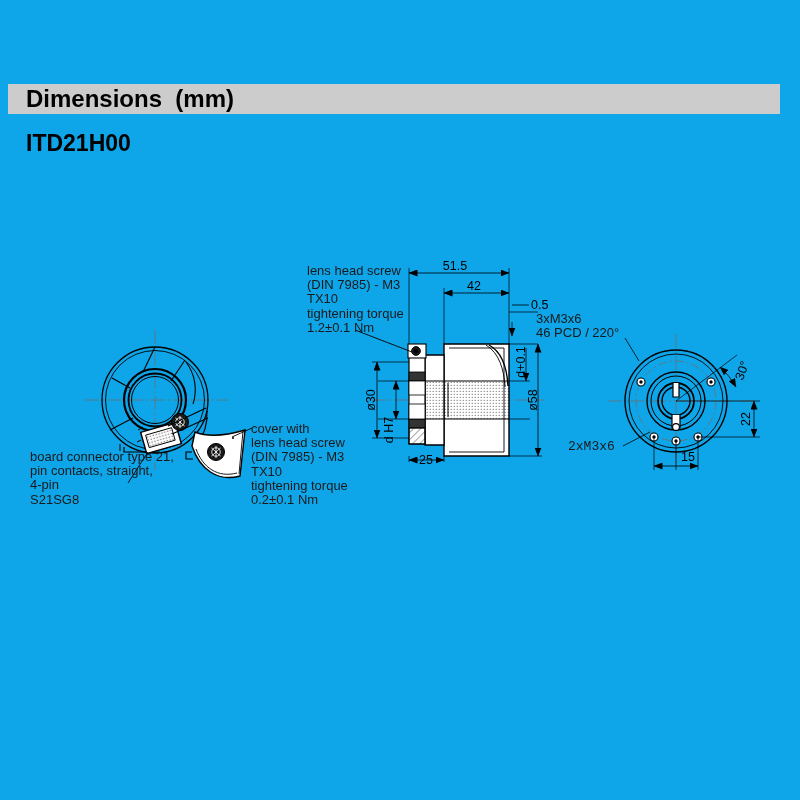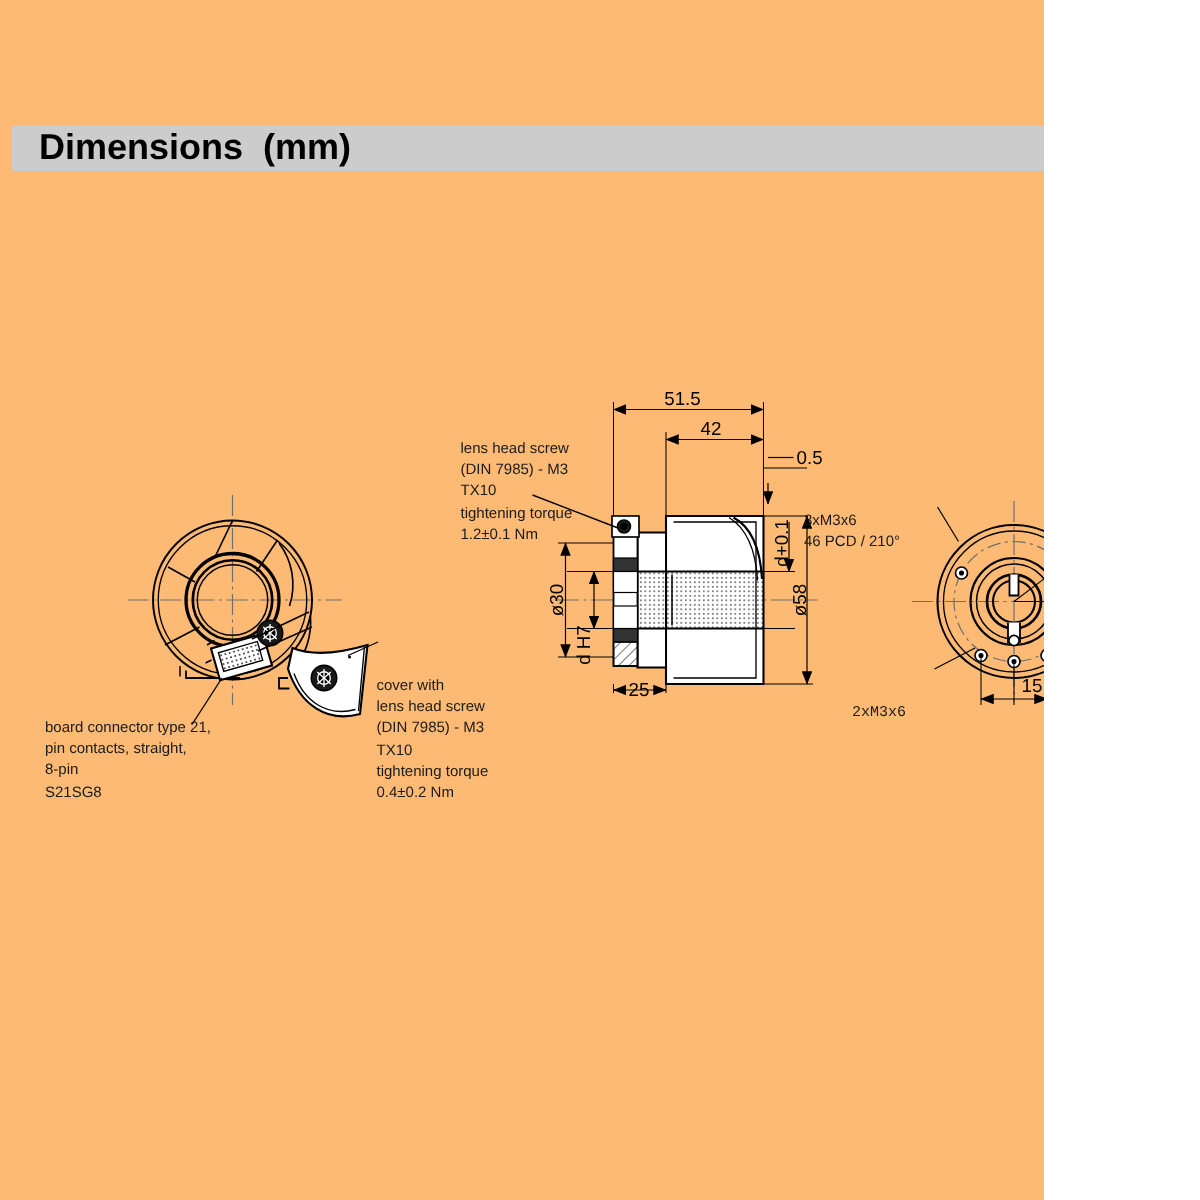--- a/index.html
+++ b/index.html
@@ -7,23 +7,23 @@
     margin: 0;
     padding: 0;
     background: #ffffff;
   }
   body {
     font-family: "Liberation Sans", sans-serif;
     color: #000000;
   }
   #page {
     position: relative;
-    width: 696px;
+    width: 800px;
     height: 800px;
-    background: #fdba74;
+    background: #0ea5e9;
     overflow: hidden;
   }
   
   #header-bar {
     position: absolute;
     left: 8px;
     top: 84px;
     width: 772px;
     height: 30px;
     background: #cccccc;
@@ -50,34 +50,34 @@
   
   #drawing {
     position: absolute;
     left: 0;
     top: 0;
     width: 800px;
     height: 800px;
   }
   .note {
     position: absolute;
-    font-size: 10px;
+    font-size: 13px;
     line-height: 14.2px;
     white-space: pre;
     color: #1a1a1a;
-    margin-top: 29px;
   }
 </style>
 </head>
 <body>
 
 <div id="page">
 
   <div id="header-bar"></div>
   <div id="header-title">Dimensions  (mm)</div>
+  <div id="model-title">ITD21H00</div>
 
   <svg id="drawing" viewBox="0 0 800 800" width="800" height="800" xmlns="http://www.w3.org/2000/svg">
     <defs>
       <marker id="ah" markerWidth="9" markerHeight="7" refX="8.5" refY="3.5" orient="auto" markerUnits="userSpaceOnUse">
         <path d="M0,0 L9,3.5 L0,7 z" fill="#000"></path>
       </marker>
       <marker id="ah2" markerWidth="9" markerHeight="7" refX="0.5" refY="3.5" orient="auto" markerUnits="userSpaceOnUse">
         <path d="M9,0 L0,3.5 L9,7 z" fill="#000"></path>
       </marker>
       <pattern id="hatchR" width="5" height="5" patternTransform="rotate(45)" patternUnits="userSpaceOnUse">
@@ -327,33 +327,33 @@
       <text x="537" y="400" text-anchor="middle" transform="rotate(-90 537 400)">ø58</text>
 
       <text x="746" y="372" text-anchor="middle" transform="rotate(-70 746 372)">30°</text>
       <text x="750" y="419" text-anchor="middle" transform="rotate(-90 750 419)">22</text>
       <text x="688" y="461" text-anchor="middle">15</text>
     </g>
   </svg>
 
   <div class="note" style="left:30px; top:450px;">board connector type 21,
 pin contacts, straight,
-8-pin
+4-pin
 S21SG8</div>
 
   <div class="note" style="left:251px; top:422px;">cover with
 lens head screw
 (DIN 7985) - M3
 TX10
 tightening torque
-0.4±0.2 Nm</div>
+0.2±0.1 Nm</div>
 
   <div class="note" style="left:307px; top:264px;">lens head screw
 (DIN 7985) - M3
 TX10
 tightening torque
 1.2±0.1 Nm</div>
 
-  <div class="note" style="left:536px; top:312px;"><span>3xM3x6</span><br><span>46 PCD / 210°</span></div>
+  <div class="note" style="left:536px; top:312px;"><span>3xM3x6</span><br><span>46 PCD / 220°</span></div>
 
   <div class="note" style="left:568px; top:440px;font-family:Liberation Mono, monospace;">2xM3x6</div>
 
 </div>
 
 </body></html>

